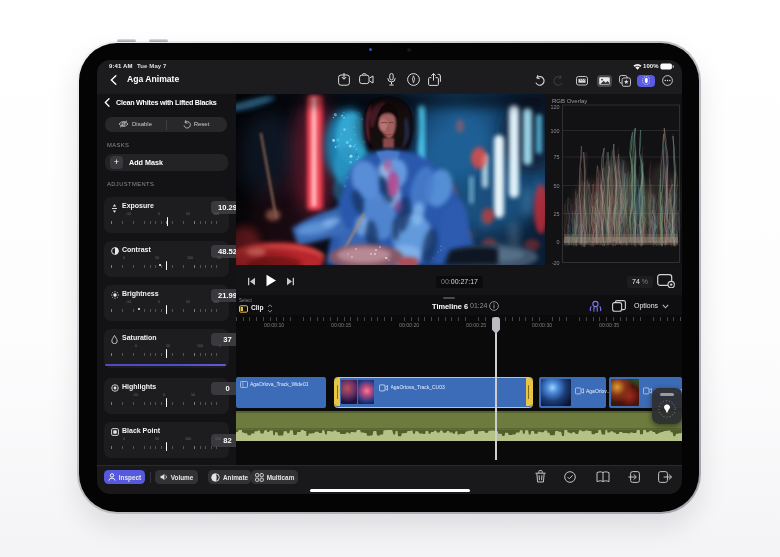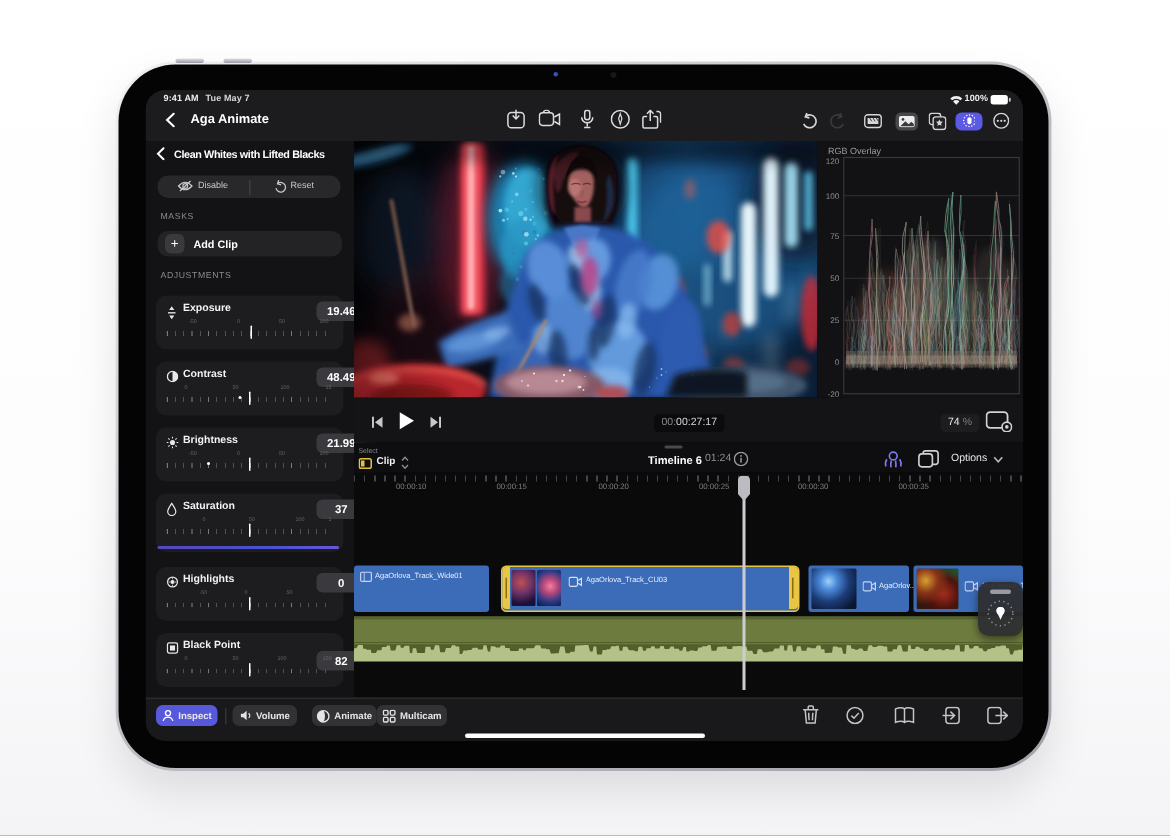--- a/index.html
+++ b/index.html
@@ -148,47 +148,47 @@
           <circle cx="5.5" cy="4" r="1.6" fill="none" stroke="#c9c9ce" stroke-width="0.8"></circle>
           <line x1="2" y1="7.3" x2="9" y2="0.7" stroke="#c9c9ce" stroke-width="0.8"></line>
         </svg>Disable</div>
     <div class="pillbtn" style="left:69px;top:23px;width:60px;background:none"><svg width="8" height="9" viewBox="0 0 8 9">
           <path d="M2.2 2.3 A3.2 3.2 0 1 1 1.0 5.4" fill="none" stroke="#c9c9ce" stroke-width="0.85"></path>
           <path d="M2.8 0.2 L2.0 2.6 L4.4 3.2" fill="none" stroke="#c9c9ce" stroke-width="0.85"></path>
         </svg>Reset</div>
     <div class="seclabel" style="left:10px;top:48px">MASKS</div>
     <div class="addmask" style="top:60px">
       <div style="width:13px;height:13px;background:#3a3a3e;border-radius:4px;margin-left:5px;display:flex;align-items:center;justify-content:center;color:#fff;font-size:9px;line-height:9px">+</div>
-      <div style="font-size:7.2px;color:#fff;margin-left:6px;font-weight:bold">Add Clip</div>
+      <div style="font-size:7.2px;color:#fff;margin-left:6px;font-weight:bold">Add Mask</div>
     </div>
     <div class="seclabel" style="left:10px;top:87px">ADJUSTMENTS</div>
 
     <div class="card" style="top:103px;height:36px"></div>
     <div class="adjico" style="left:14px;top:110px"><svg width="7" height="9" viewBox="0 0 7 9">
           <path d="M3.5 0.2 L5.2 2.6 H1.8 Z M3.5 8.8 L5.2 6.4 H1.8 Z" fill="#e8e8e8"></path>
           <rect x="1" y="4.1" width="5" height="0.9" fill="#e8e8e8"></rect>
         </svg></div>
     <div class="adjlabel" style="left:25px;top:108px">Exposure</div>
-    <div class="valbox" style="top:106.5px">19.46</div>
+    <div class="valbox" style="top:106.5px">10.29</div>
     <div class="ticks" style="top:124px"></div>
     <div class="ticknums" style="top:118px">
         <span style="position:absolute;left:15px">-50</span>
         <span style="position:absolute;left:47px">0</span>
         <span style="position:absolute;left:75px">50</span>
         <span style="position:absolute;left:102px">100</span>
       </div>
     <div class="marker" style="left:70px;top:123px"></div>
 
     <div class="card" style="top:147px;height:36px"></div>
     <div class="adjico" style="left:14px;top:153px"><svg width="8" height="8" viewBox="0 0 8 8">
           <circle cx="4" cy="4" r="3.4" fill="none" stroke="#e8e8e8" stroke-width="0.9"></circle>
           <path d="M4 0.6 A3.4 3.4 0 0 1 4 7.4 Z" fill="#e8e8e8"></path>
         </svg></div>
     <div class="adjlabel" style="left:25px;top:152px">Contrast</div>
-    <div class="valbox" style="top:150.5px">48.49</div>
+    <div class="valbox" style="top:150.5px">48.52</div>
     <div class="ticks" style="top:168px"></div>
     <div class="ticknums" style="top:162px">
         <span style="position:absolute;left:12px">0</span>
         <span style="position:absolute;left:44px">50</span>
         <span style="position:absolute;left:76px">100</span>
         <span style="position:absolute;left:106px">15</span>
       </div>
     <div class="marker" style="left:68.5px;top:167px"></div>
     <div style="position:absolute;left:62px;top:170px;width:2px;height:2px;border-radius:50%;background:#fff"></div>
 

